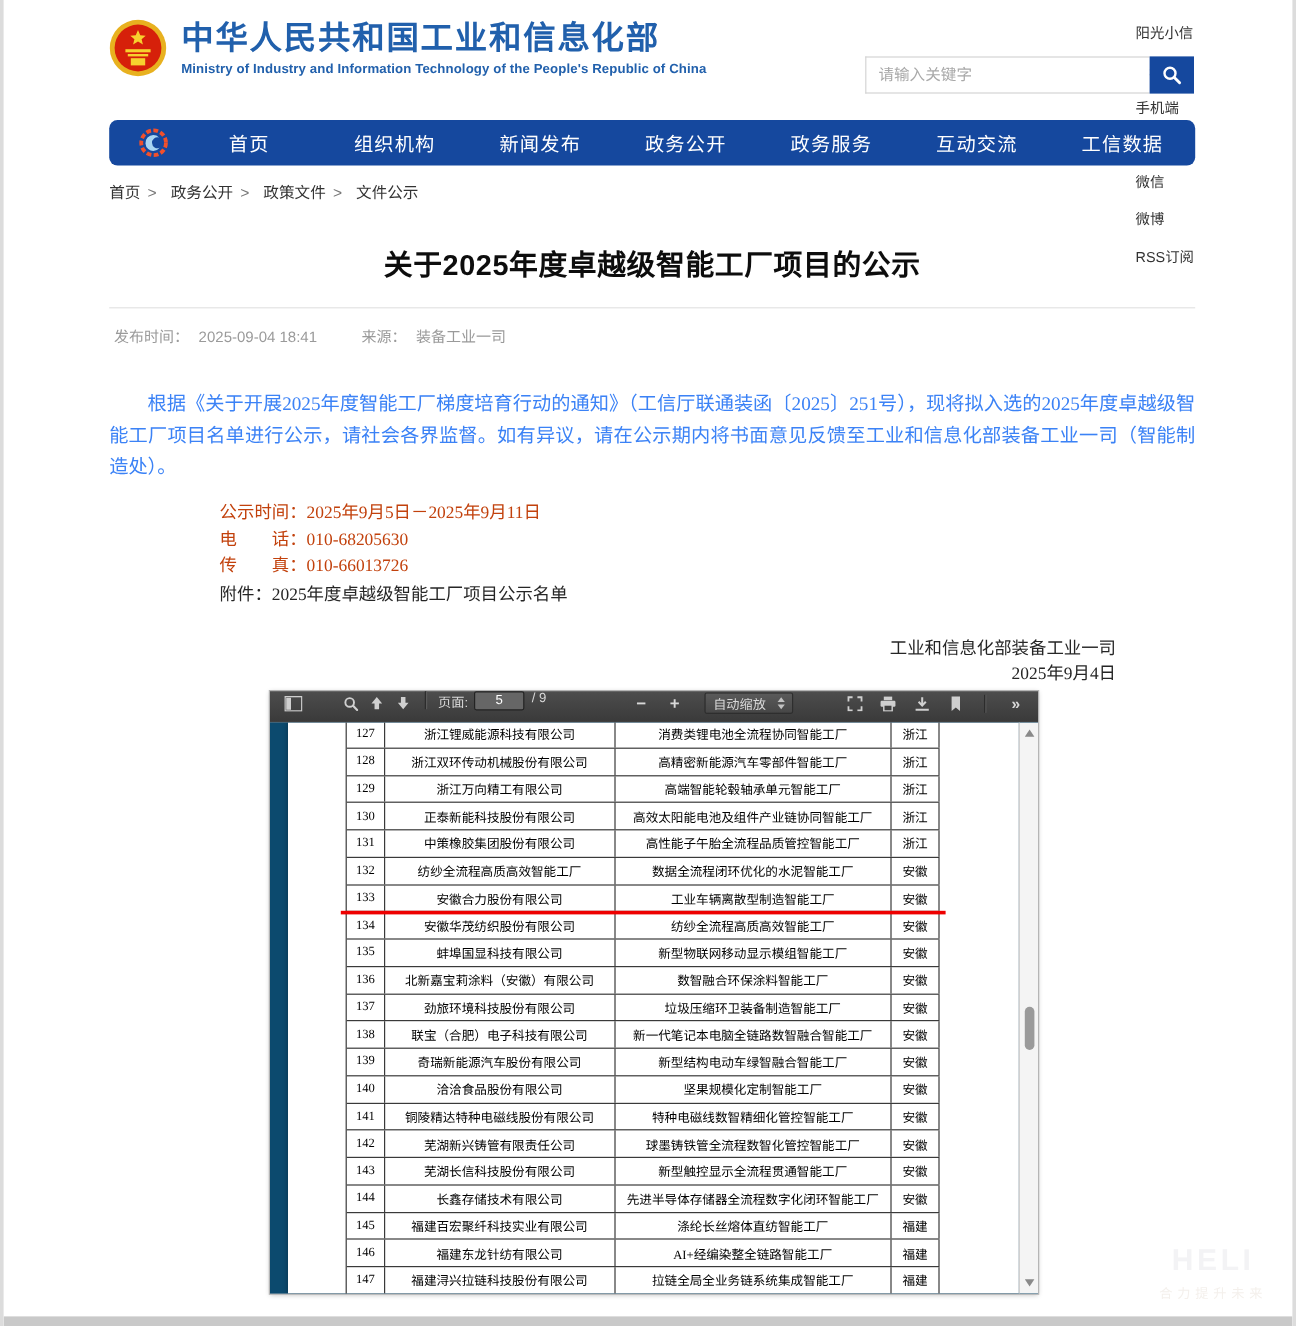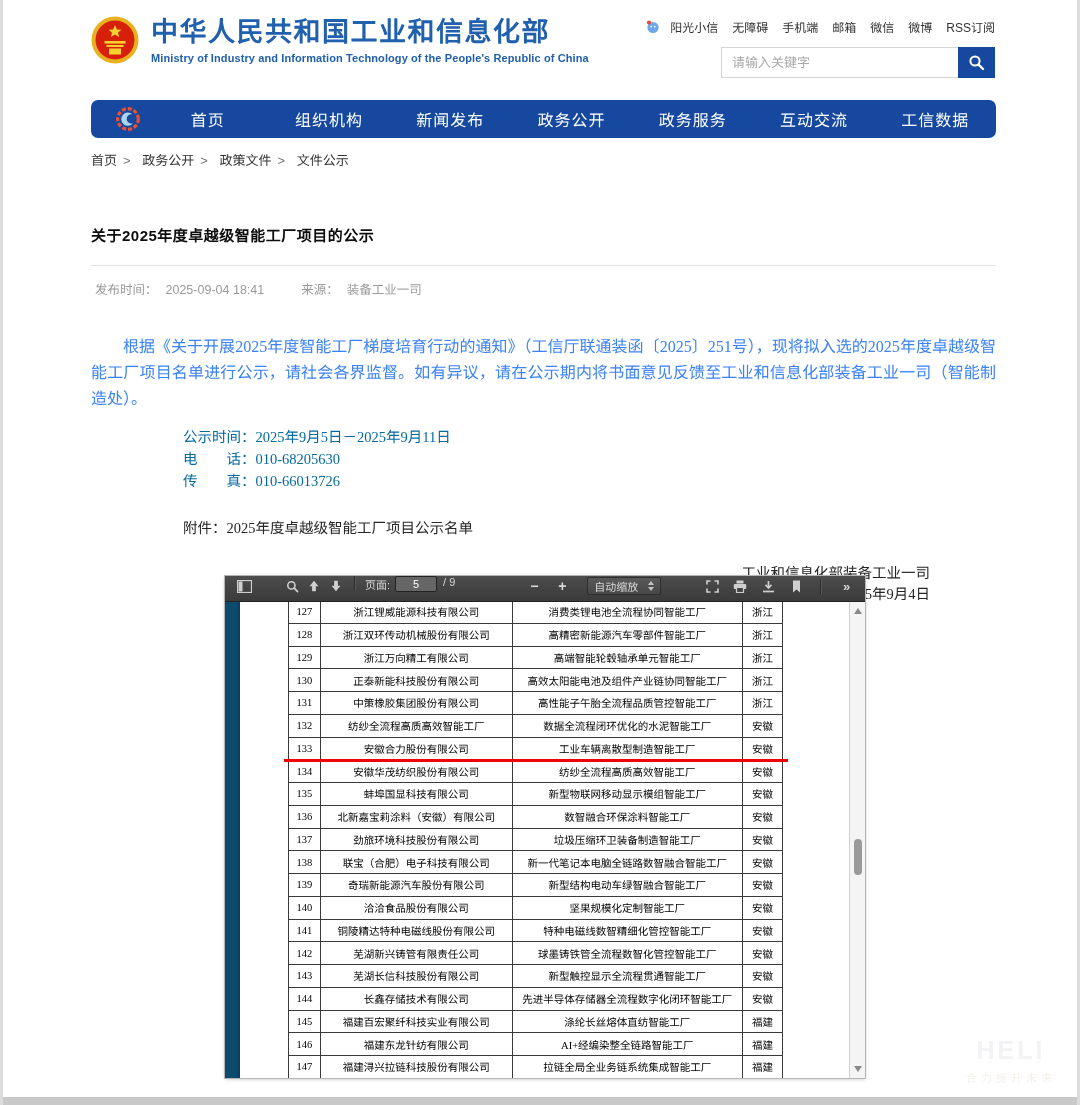--- a/index.html
+++ b/index.html
@@ -38,31 +38,31 @@
 
   
   .breadcrumb { position:absolute; top:150px; left:88px; font-size:13px; color:#333; }
   .breadcrumb .bc { margin-right:2px; }
   .breadcrumb a { color:#333; text-decoration:none; cursor:pointer; }
   .breadcrumb .sep { color:#777; margin:0 6px; }
   .breadcrumb .bc:last-child .sep { display:none; }
 
   
   .article { position:absolute; top:196px; left:88px; width:905px; }
-  .article h1 { text-align:left; font-size:15px; color:#0d0d0d; font-weight:bold;
-                letter-spacing:0.5px; margin-top:28px; }
+  .article h1 { text-align:center; font-size:24px; color:#0d0d0d; font-weight:bold;
+                letter-spacing:0.5px; margin-top:5px; }
   .article .divider { border-top:1px solid #e3e3e3; margin-top:20px; }
   .article .meta { text-align:left; font-size:12.5px; color:#9a9a9a; margin-top:13px; }
   .article .meta span { margin:0 4px; }
   .article .body-text { margin-top:36px; font-family:"Liberation Serif", serif; font-size:16px;
                         color:#3b82f6; line-height:26px; text-align:justify; }
   .article .body-text p { text-indent:2em; }
   .article .info-lines { margin-top:14px; padding-left:92px; font-family:"Liberation Serif", serif;
-                         font-size:14.5px; color:#0369a1; line-height:22px; }
-  .article .attachment { margin-top:24px; padding-left:92px; font-family:"Liberation Serif", serif;
+                         font-size:14.5px; color:#c2410c; line-height:22px; }
+  .article .attachment { padding-left:92px; font-family:"Liberation Serif", serif;
                          font-size:14.5px; color:#262626; cursor:pointer; }
   .article .sig { margin-top:26px; padding-right:66px; text-align:right;
                   font-family:"Liberation Serif", serif; font-size:14.5px; color:#262626; line-height:21px; }
 
   
   .pdf { position:absolute; left:222px; top:576px; width:640px; height:502px; background:#d4d4d4;
          box-shadow:0 0 0 1px #b5b5b5, 0 1px 4px rgba(0,0,0,0.25); }
   .pdf-toolbar { position:absolute; top:0; left:0; right:0; height:26px;
                  background:linear-gradient(#4d4d4d,#3a3a3a); border-bottom:1px solid #222;
                  display:flex; align-items:flex-start; padding:0 8px; color:#d8d8d8; font-size:11px; }
@@ -143,21 +143,21 @@
       </div>
     </div>
 
     <div class="top-links">
       <svg class="sun-icon" viewBox="0 0 15 15">
         <circle cx="8" cy="8.5" r="5.6" fill="#6fa8e8"></circle>
         <circle cx="4" cy="3.6" r="2.1" fill="#e84a3a"></circle>
         <circle cx="6.2" cy="7.6" r="0.9" fill="#fff"></circle>
         <circle cx="9.8" cy="7.6" r="0.9" fill="#fff"></circle>
       </svg>
-      <span style="display:flex;gap:14px;">
+      <span style="display:flex;gap:14px;flex-direction:column;">
 
       <a class="tl">阳光小信</a>
           <a class="tl">无障碍</a>
           <a class="tl">手机端</a>
           <a class="tl">邮箱</a>
           <a class="tl">微信</a>
           <a class="tl">微博</a>
           <a class="tl">RSS订阅</a>
         </span>
     </div>

